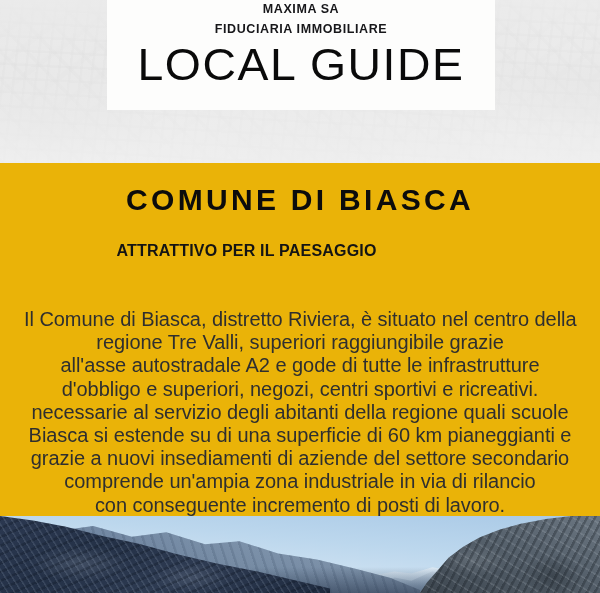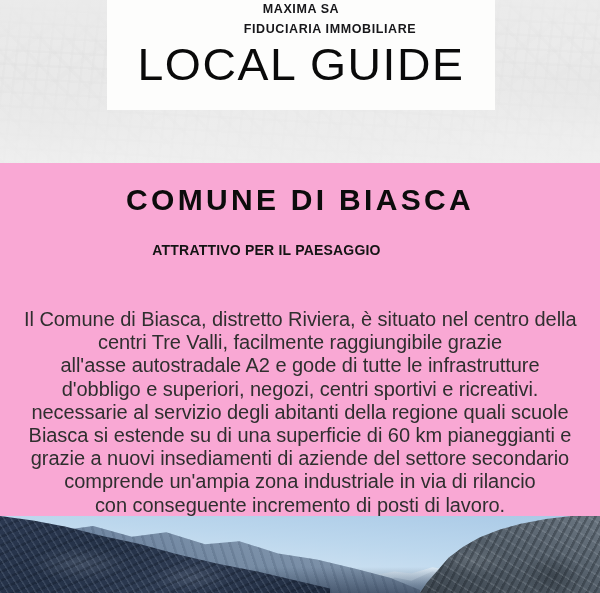--- a/index.html
+++ b/index.html
@@ -72,21 +72,21 @@
     width: 388px;
     text-align: center;
     color: #17171a;
     font-weight: bold;
     font-size: 12.5px;
     letter-spacing: 0.6px;
     line-height: 1;
     white-space: nowrap;
   }
   .brand-line1 { top: 9px; }
-  .brand-line2 { top: 29px; padding-left: 29px; }
+  .brand-line2 { top: 29px; }
 
   .local-guide {
     position: absolute;
     left: 0;
     top: 48px;
     width: 388px;
     text-align: center;
     color: #0a0a0a;
     font-size: 45px;
     font-weight: 300;
@@ -97,21 +97,21 @@
     transform-origin: center top;
   }
 
   
   .content {
     position: absolute;
     left: 0;
     top: 163px;
     width: 600px;
     height: 353px;
-    background: #f9a8d4;
+    background: #eab308;
   }
 
   .comune-title {
     position: absolute;
     left: 0;
     top: 22px;
     width: 600px;
     text-align: center;
     color: #0c0c0c;
     font-size: 30px;
@@ -121,25 +121,24 @@
     white-space: nowrap;
   }
 
   .subtitle {
     position: absolute;
     left: 0;
     top: 75px;
     width: 493px;
     text-align: center;
     color: #141414;
-    font-size: 14px;
+    font-size: 16px;
     font-weight: bold;
     letter-spacing: 0.2px;
     line-height: 25px;
-    margin-left: 20px;
   }
   .subtitle .sub-line { display: block; white-space: nowrap; }
 
   .body-copy {
     position: absolute;
     left: 24px;
     top: 145px;
     width: 552px;
     text-align: center;
     color: #2f2f2f;
@@ -286,21 +285,21 @@
   <div class="content">
 
     <div class="comune-title">COMUNE DI BIASCA</div>
 
     <div class="subtitle">
       <span class="sub-line">ATTRATTIVO PER IL PAESAGGIO</span>
     </div>
 
     <div class="body-copy">
       <span class="copy-line">Il Comune di Biasca, distretto Riviera, è situato nel centro della</span>
-      <span class="copy-line">centri Tre Valli, facilmente raggiungibile grazie</span>
+      <span class="copy-line">regione Tre Valli, superiori raggiungibile grazie</span>
       <span class="copy-line">all'asse autostradale A2 e gode di tutte le infrastrutture</span>
       <span class="copy-line">d'obbligo e superiori, negozi, centri sportivi e ricreativi.</span>
       <span class="copy-line">necessarie al servizio degli abitanti della regione quali scuole</span>
       <span class="copy-line">Biasca si estende su di una superficie di 60 km pianeggianti e</span>
       <span class="copy-line">grazie a nuovi insediamenti di aziende del settore secondario</span>
       <span class="copy-line">comprende un'ampia zona industriale in via di rilancio</span>
       <span class="copy-line">con conseguente incremento di posti di lavoro.</span>
     </div>
   </div>
 

